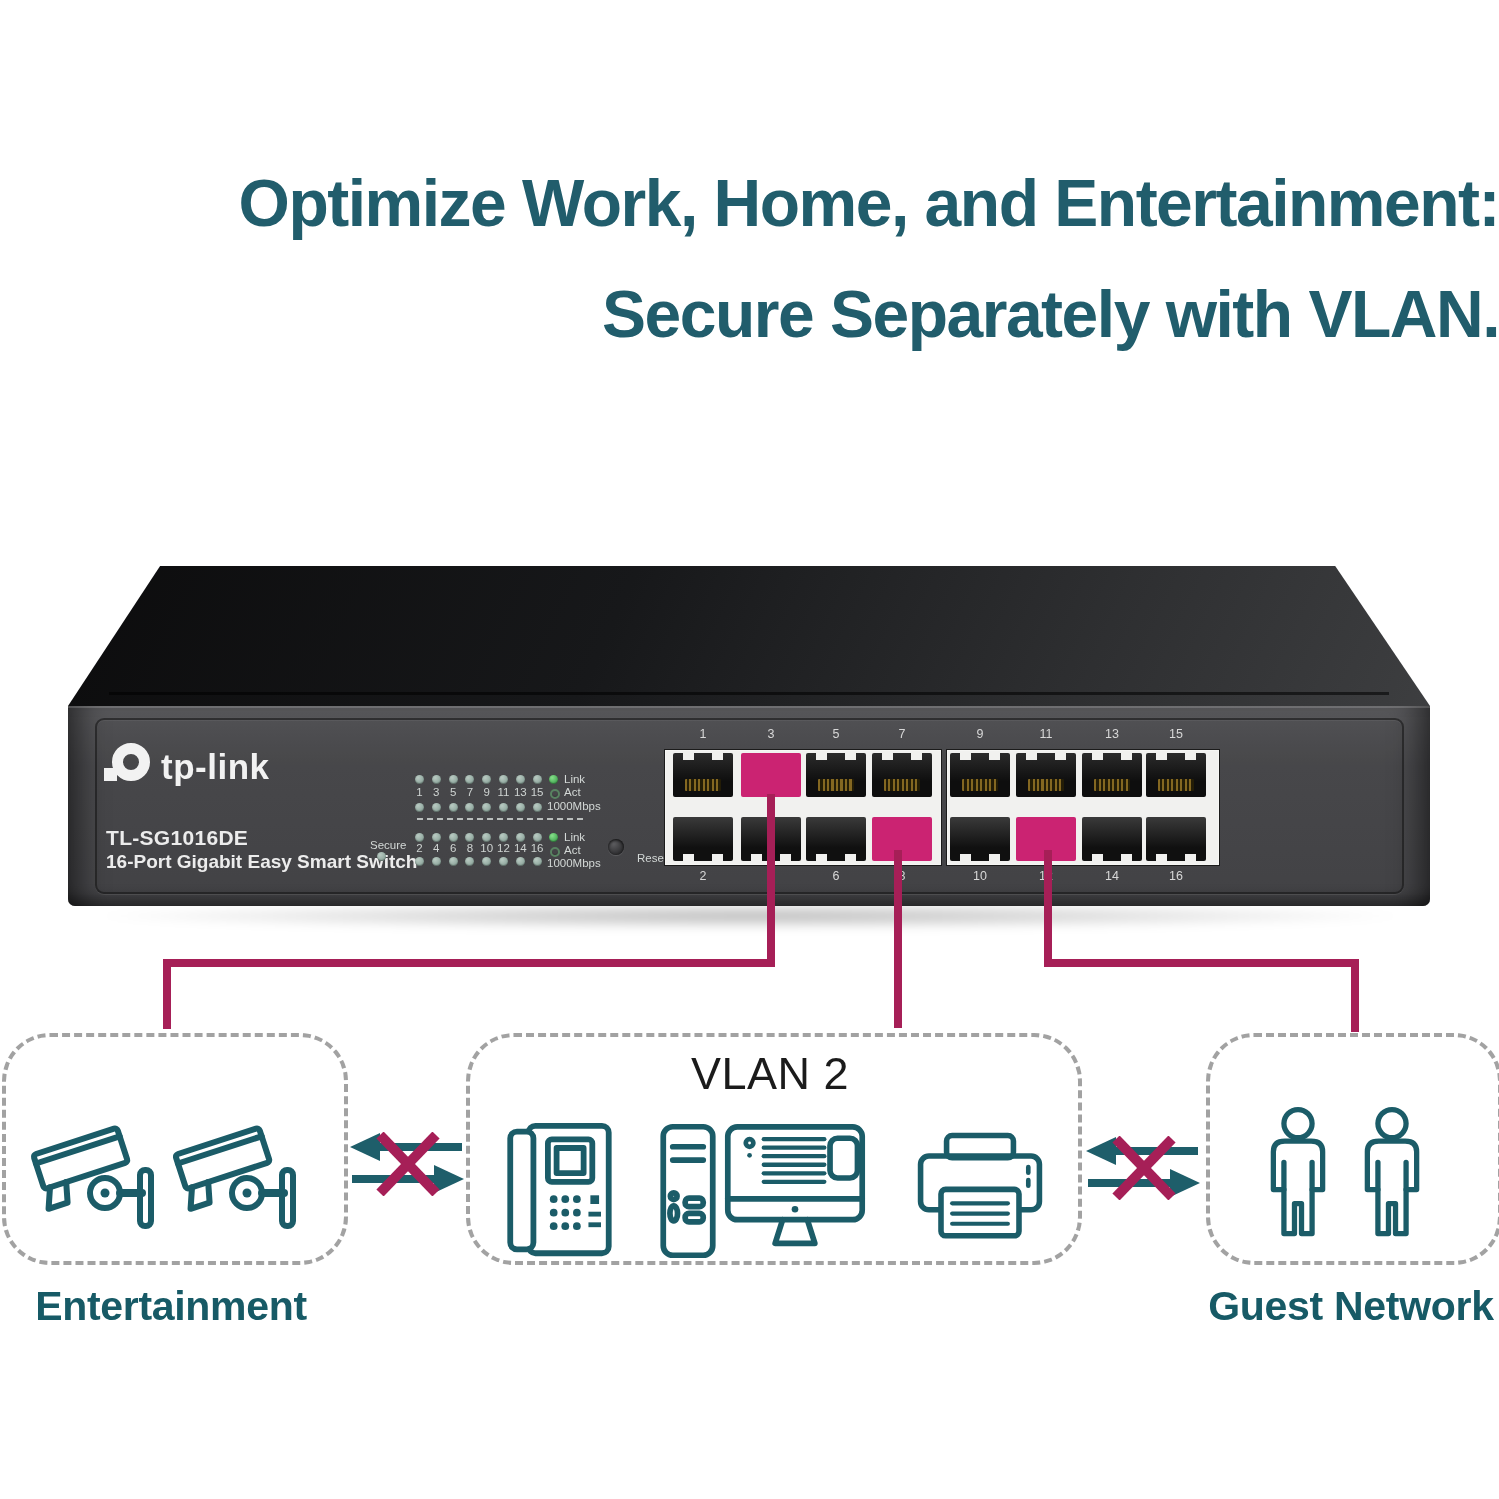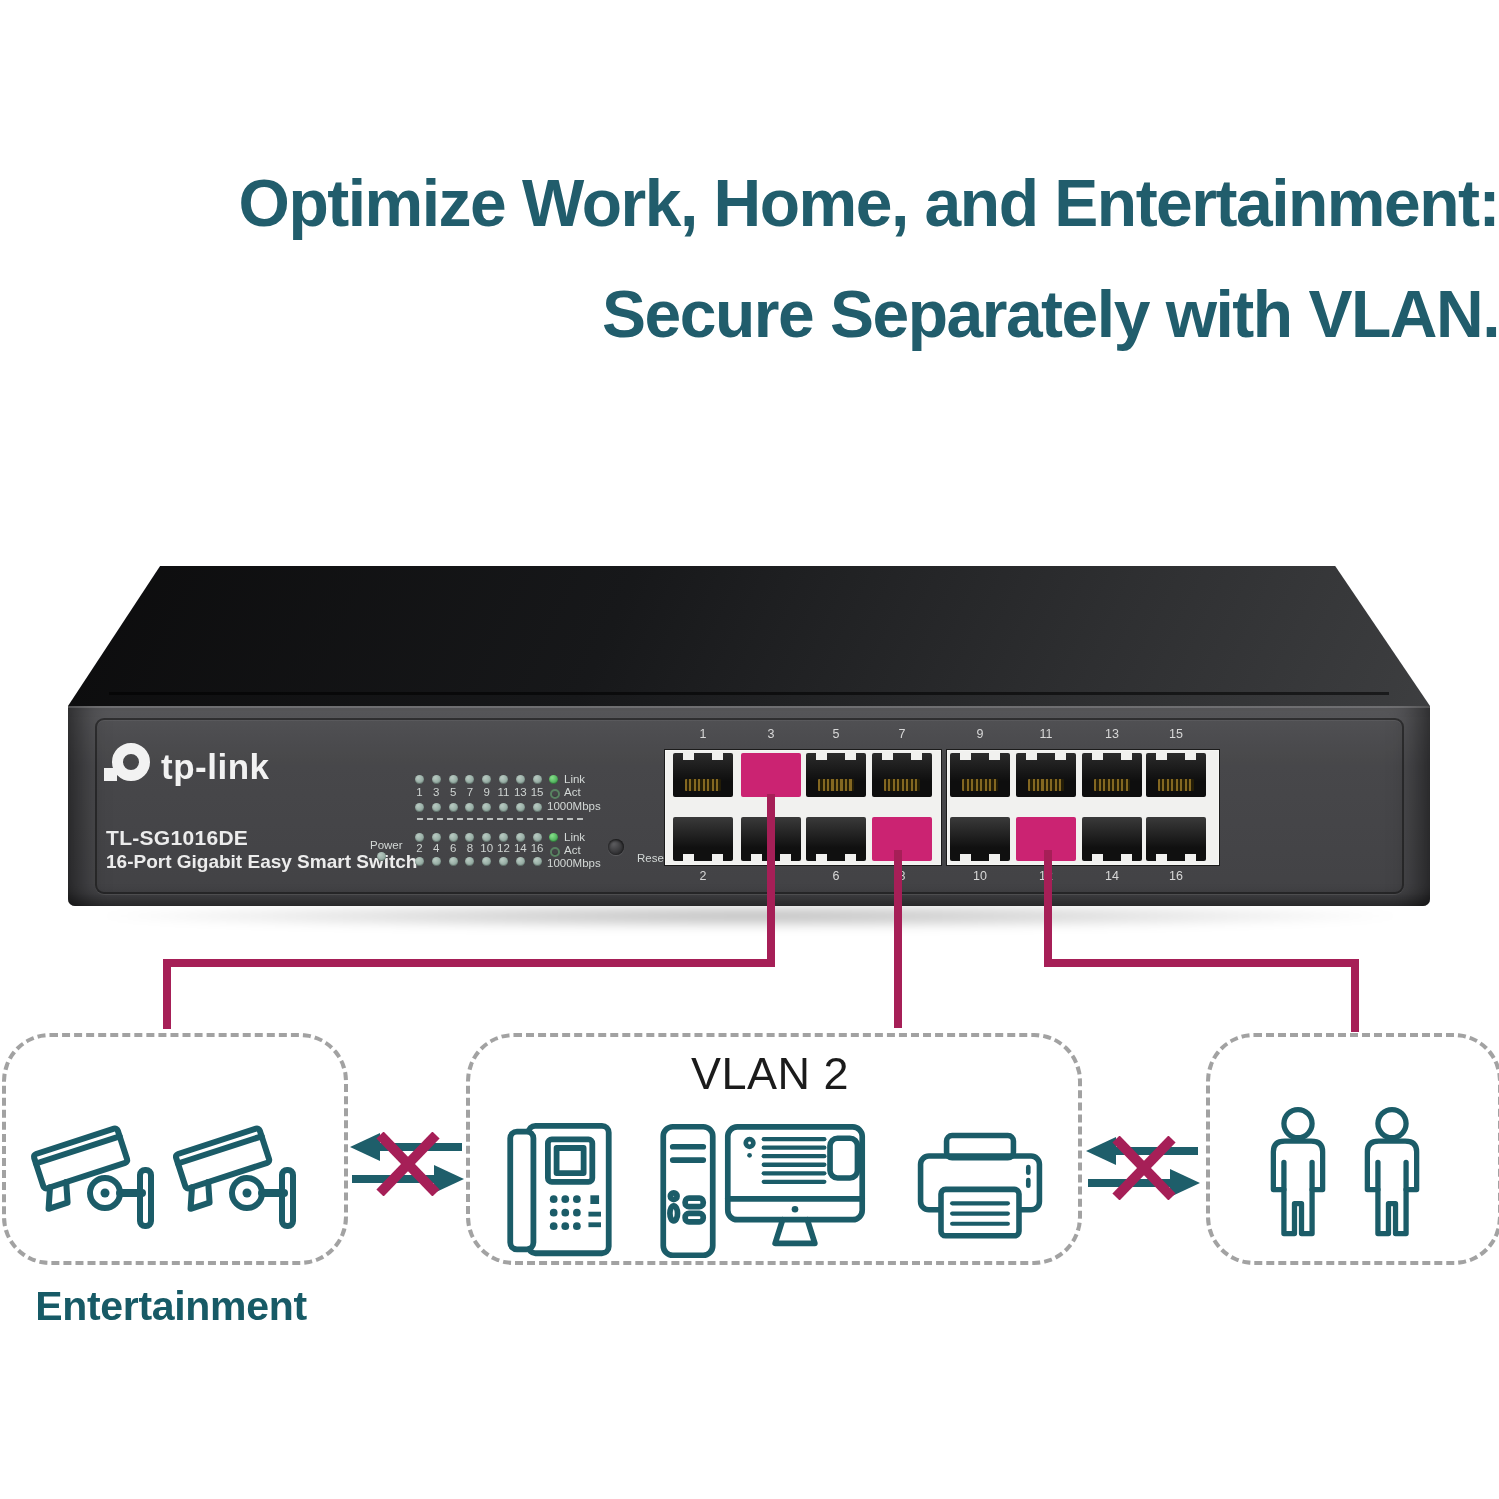--- a/index.html
+++ b/index.html
@@ -95,21 +95,21 @@
   <div class="logo">
     <svg width="50" height="50" viewBox="0 0 50 50">
       <circle cx="29" cy="20" r="13.5" fill="none" stroke="#f2f2f2" stroke-width="11"></circle>
       <rect x="2" y="26" width="13" height="13" fill="#f2f2f2"></rect>
     </svg>
     <span class="logo-text">tp-link</span>
   </div>
   <div class="model">TL-SG1016DE</div>
   <div class="prodname">16-Port Gigabit Easy Smart Switch</div>
 
-  <span class="fp-text" style="left:370px;top:839px;">Power</span>
+  <span class="fp-text" style="left:370px;top:839px;">Secure</span>
   <span class="led" style="left:377px;top:852px;"></span>
   <span class="led bright" style="left:549px;top:775px;"></span>
   <span class="fp-text" style="left:564px;top:773px;">Link</span>
   <span class="led ring" style="left:550px;top:789px;"></span>
   <span class="fp-text" style="left:564px;top:786px;">Act</span>
   <span class="fp-text" style="left:547px;top:800px;">1000Mbps</span>
   <div class="dash-sep"></div>
   <span class="led bright" style="left:549px;top:833px;"></span>
   <span class="fp-text" style="left:564px;top:831px;">Link</span>
   <span class="led ring" style="left:550px;top:847px;"></span>
@@ -353,14 +353,15 @@
       <path d="M27 95 V145 H39 V111 H47 V145 H59 V95"></path>
     </svg>
   </div>
   <div class="dev" style="left:1352px;top:1106px;">
     <svg width="80" height="132" viewBox="0 0 86 150" fill="none" stroke="#1b5c68" stroke-width="6" stroke-linejoin="round" stroke-linecap="round">
       <circle cx="43" cy="20" r="16"></circle>
       <path d="M27 64 V95 H15 V52 Q15 40 28 40 H58 Q71 40 71 52 V95 H59 V64"></path>
       <path d="M27 95 V145 H39 V111 H47 V145 H59 V95"></path>
     </svg>
   </div>
+  <div class="vlabel" style="left:1206px;width:290px;">Guest Network</div>
 
 </div>
 
 </body></html>

